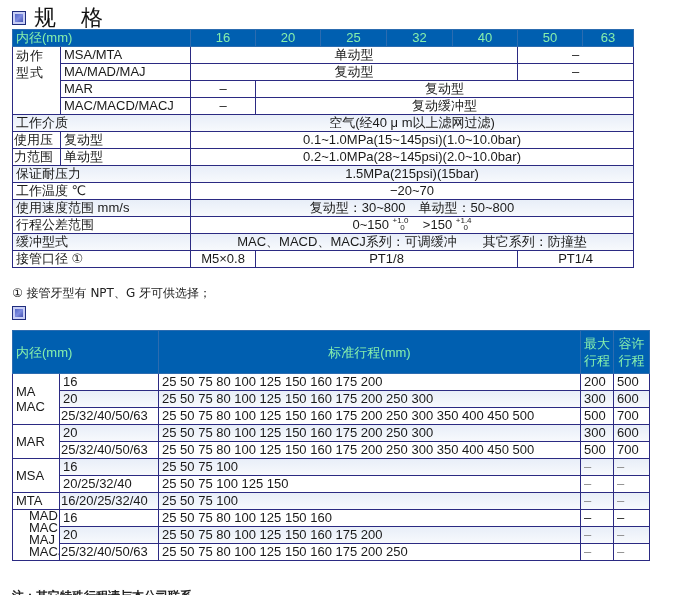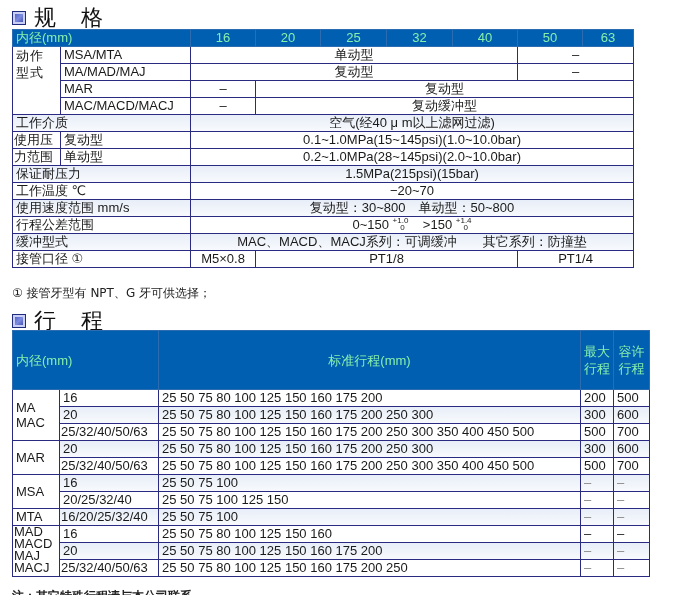--- a/index.html
+++ b/index.html
@@ -117,36 +117,35 @@
     <td class="c" colspan="4">PT1/8</td>
     <td class="c" colspan="2">PT1/4</td>
   </tr>
 </tbody>
   </table>
 
 <div class="noteline" style="top:285px;">① 接管牙型有 NPT、G 牙可供选择；</div>
 
 <div class="sec-title" style="top:306px;">
   <span class="sq"></span>
-  <span>行 程</span>
 </div>
 
 <table id="t2" style="left:12px;top:330px;width:637px;">
   <colgroup>
     <col style="width:47px">
       <col style="width:99px">
       <col style="width:422px">
       <col style="width:33px">
       <col style="width:36px">
   </colgroup>
   <tbody>
       <tr>
     <th class="l" colspan="2" style="height:34px;">内径(mm)</th>
     <th class="c" style="height:34px;">标准行程(mm)</th>
-    <th class="c" style="height:34px;padding:12px 1px;line-height:17px;"><span>最大</span><br><span>行程</span></th>
+    <th class="c" style="height:34px;padding:4px 1px;line-height:17px;"><span>最大</span><br><span>行程</span></th>
     <th class="c" style="height:34px;padding:0 1px;line-height:17px;"><span>容许</span><br><span>行程</span></th>
   </tr>
 
   <tr>
     <td rowspan="3" class="l" style="line-height:15px;"><span>MA</span><br><span>MAC</span></td>
     <td class="l">16</td>
     <td class="l">25 50 75 80 100 125 150 160 175 200</td>
     <td class="l">200</td>
     <td class="l">500</td>
   </tr>
@@ -193,21 +192,21 @@
 
   <tr class="shade">
     <td class="l" style="background:#fff;">MTA</td>
     <td class="l" style="padding:0 1px;">16/20/25/32/40</td>
     <td class="l">25 50 75 100</td>
     <td class="l" style="color:#888;">–</td>
     <td class="l" style="color:#888;">–</td>
   </tr>
 
   <tr>
-    <td rowspan="3" class="l" style="line-height:12px;font-size:13px;padding:0 1px;vertical-align:top;"><span>MAD</span><br><span>MACD</span><br><span>MAJ</span><br><span>MACJ</span></td>
+    <td rowspan="3" class="l" style="line-height:12px;font-size:13px;padding:0 16px;vertical-align:top;"><span>MAD</span><br><span>MACD</span><br><span>MAJ</span><br><span>MACJ</span></td>
     <td class="l">16</td>
     <td class="l">25 50 75 80 100 125 150 160</td>
     <td class="l">–</td>
     <td class="l">–</td>
   </tr>
   <tr class="shade">
     <td class="l">20</td>
     <td class="l">25 50 75 80 100 125 150 160 175 200</td>
     <td class="l" style="color:#888;">–</td>
     <td class="l" style="color:#888;">–</td>

